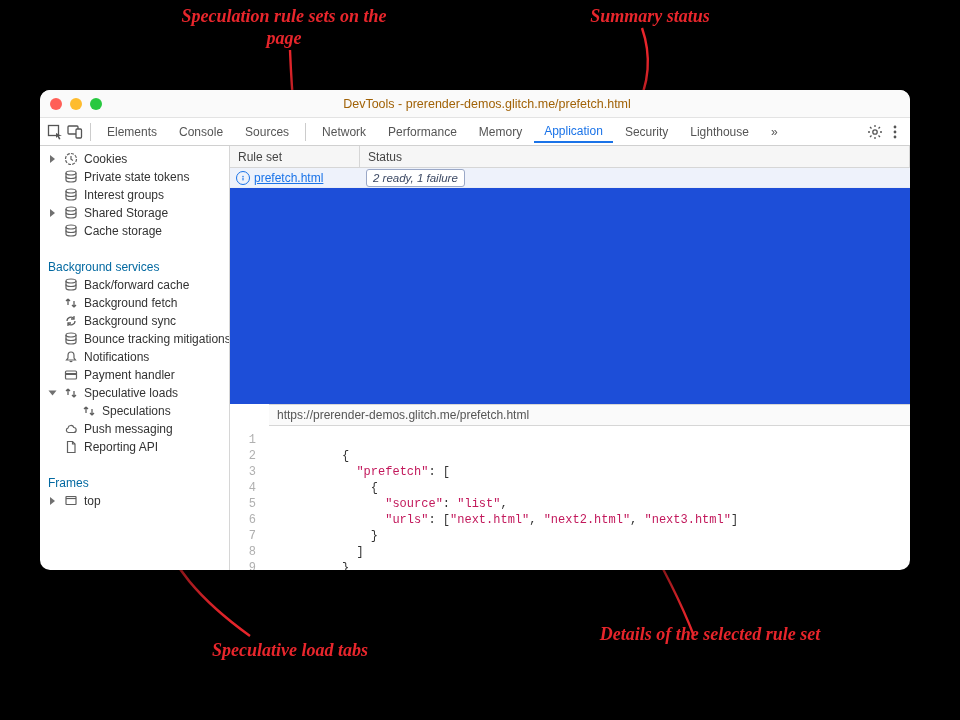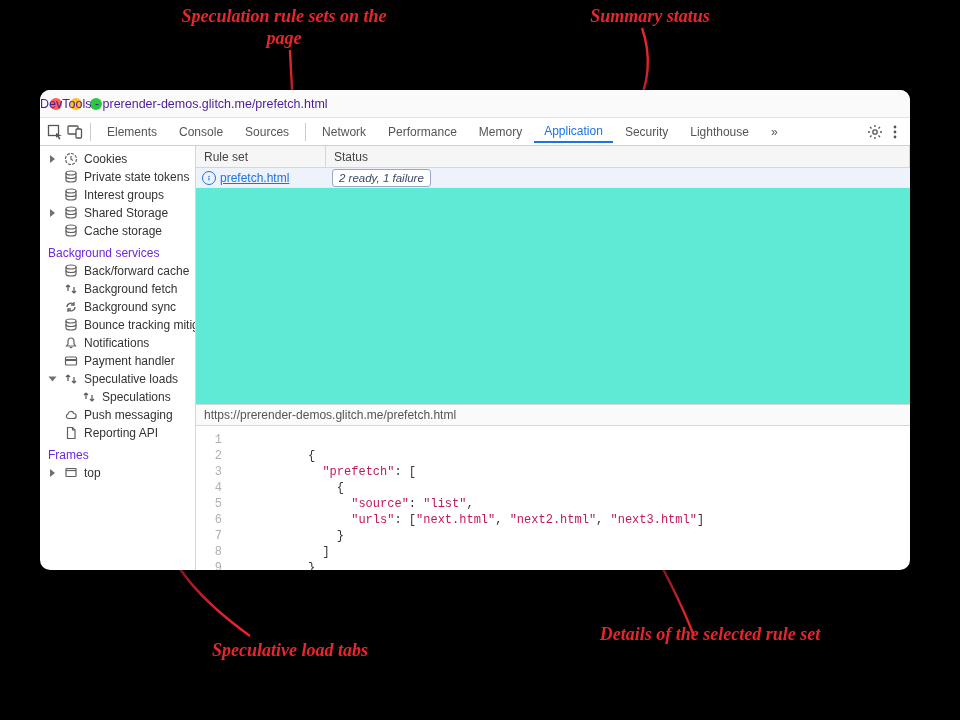--- a/index.html
+++ b/index.html
@@ -9,53 +9,53 @@
   .win {
     position:absolute; left:40px; top:90px; width:870px; height:480px;
     background:#fff; border-radius:10px; box-shadow:0 10px 50px rgba(0,0,0,.6),0 0 0 1px rgba(0,0,0,.1);
     display:flex; flex-direction:column; overflow:hidden;
   }
   
   .titlebar { height:28px; display:flex; align-items:center; padding:0 10px; border-bottom:1px solid #e3e3e3; background:#fafafa; position:relative; }
   .traffic { display:flex; gap:8px; }
   .dot { width:12px; height:12px; border-radius:50%; }
   .dot.red{background:#ff5f57;} .dot.yellow{background:#febc2e;} .dot.green{background:#28c840;}
-  .titletext { position:absolute; left:0; right:0; text-align:left; font-size:12.5px; color:#4c1d95; pointer-events:none; }
+  .titletext { position:absolute; left:0; right:0; text-align:center; font-size:12.5px; color:#a16207; pointer-events:none;padding-left:24px; }
   
   .tabsbar { height:28px; border-bottom:1px solid #d0d0d0; display:flex; align-items:center; padding:0 6px; gap:2px; color:#555; }
   .tabsbar .tbtn { padding:4px 10px; border-radius:0; cursor:pointer; font-size:12px; color:#555; }
   .tabsbar .tbtn.sel { color:#1a73e8; border-bottom:2px solid #1a73e8; padding-bottom:3px; }
   .tabsbar .spacer { flex:1; }
   .tool-icon { width:18px; height:18px; display:inline-flex; align-items:center; justify-content:center; color:#555; cursor:pointer; }
   .tool-icon svg { width:16px; height:16px; display:block; }
   .pipe { width:1px; height:18px; background:#ccc; margin:0 4px; }
   
   .body { flex:1; display:flex; min-height:0; }
-  .sidebar { width:156px; border-right:1px solid #d6d6d6; overflow:hidden; display:flex; flex-direction:column; font-size:12px; color:#333; }
+  .sidebar { width:190px; border-right:1px solid #d6d6d6; overflow:hidden; display:flex; flex-direction:column; font-size:12px; color:#333; }
   .tree { padding:4px 0 8px 0; overflow-y:auto; }
-  .grp { padding:6px 8px 2px 8px; color:#6d28d9; font-size:12px; }
+  .grp { padding:6px 8px 2px 8px; color:#0369a1; font-size:12px;margin-top:14px; }
   .item { display:flex; align-items:center; gap:6px; padding:2px 4px 2px 24px; height:18px; cursor:pointer; white-space:nowrap; }
   .item .caret { width:0;height:0;border-top:4px solid transparent;border-bottom:4px solid transparent;border-left:5px solid #707070; margin-left:-14px; margin-right:3px; display:inline-block; }
   .item .caret.down { transform:rotate(90deg); }
   .item.sub { padding-left:42px; }
   .item.sel { background:#e7effd; }
   .item .ic { width:14px; height:14px; display:inline-flex; align-items:center; justify-content:center; color:#606060; }
   .item .ic svg { width:14px; height:14px; display:block; }
   
   .right { flex:1; display:flex; flex-direction:column; min-width:0; }
   .tablehead { display:flex; border-bottom:1px solid #d6d6d6; height:22px; font-size:12px; background:#f6f6f6; }
   .tablehead > div { padding:4px 8px; border-right:1px solid #d6d6d6; color:#444; }
   .col-rs { width:130px; } .col-st { flex:1; }
-  .tablebody { flex:0 0 auto; height:236px; overflow:hidden; background:#5eead4; position:relative; }
+  .tablebody { flex:0 0 auto; height:236px; overflow:hidden; background:#1d4ed8; position:relative; }
   .row { display:flex; height:20px; align-items:center; background:#eef2fb; border-bottom:1px solid rgba(0,0,0,0.02); }
   .row .c-rs { width:130px; padding:0 6px; color:#1a73e8; text-decoration:underline; display:flex; align-items:center; gap:4px; cursor:pointer; }
   .row .c-st { flex:1; padding:0 6px;font-style:italic; }
   .badge { display:inline-block; border:1px solid #9aa8c7; border-radius:3px; padding:0 6px; font-size:11.5px; line-height:16px; color:#3b4863; background:#fff; }
   .row .rsicon { width:14px;height:14px;border:1.5px solid #1a73e8;border-radius:50%;display:inline-flex;align-items:center;justify-content:center;color:#1a73e8;font-size:10px; }
-  .urlbar { border-top:1px solid #d6d6d6; border-bottom:1px solid #d6d6d6; background:#fafafa; padding:3px 8px; color:#555; font-size:12px; height:22px; }
+  .urlbar { border-top:1px solid #d6d6d6; border-bottom:1px solid #d6d6d6; background:#fafafa; padding:3px 8px; color:#555; font-size:12px; height:22px;margin-left:39px; }
   .code { flex:1; display:flex; font-family: Menlo, Consolas, "Courier New", monospace; font-size:12px; line-height:16px; overflow:auto; }
   .gutter { width:32px; text-align:right; padding:6px 6px 6px 0; color:#b0b0b0; background:#fff; border-right:0; user-select:none; }
   .gutter div { height:16px; }
   .codebody { padding:6px 0 6px 8px; white-space:pre; color:#333; }
   .codebody .key { color:#c2185b; } 
   .codebody .str { color:#c2185b; }
   .codebody .punc { color:#333; }
 
   
   .ann { position:absolute; color:#e8262c; font-family: "Comic Sans MS", "Bradley Hand", cursive; font-size:18px; font-weight:600; font-style:italic; pointer-events:none; text-align:center; line-height:1.2; }

